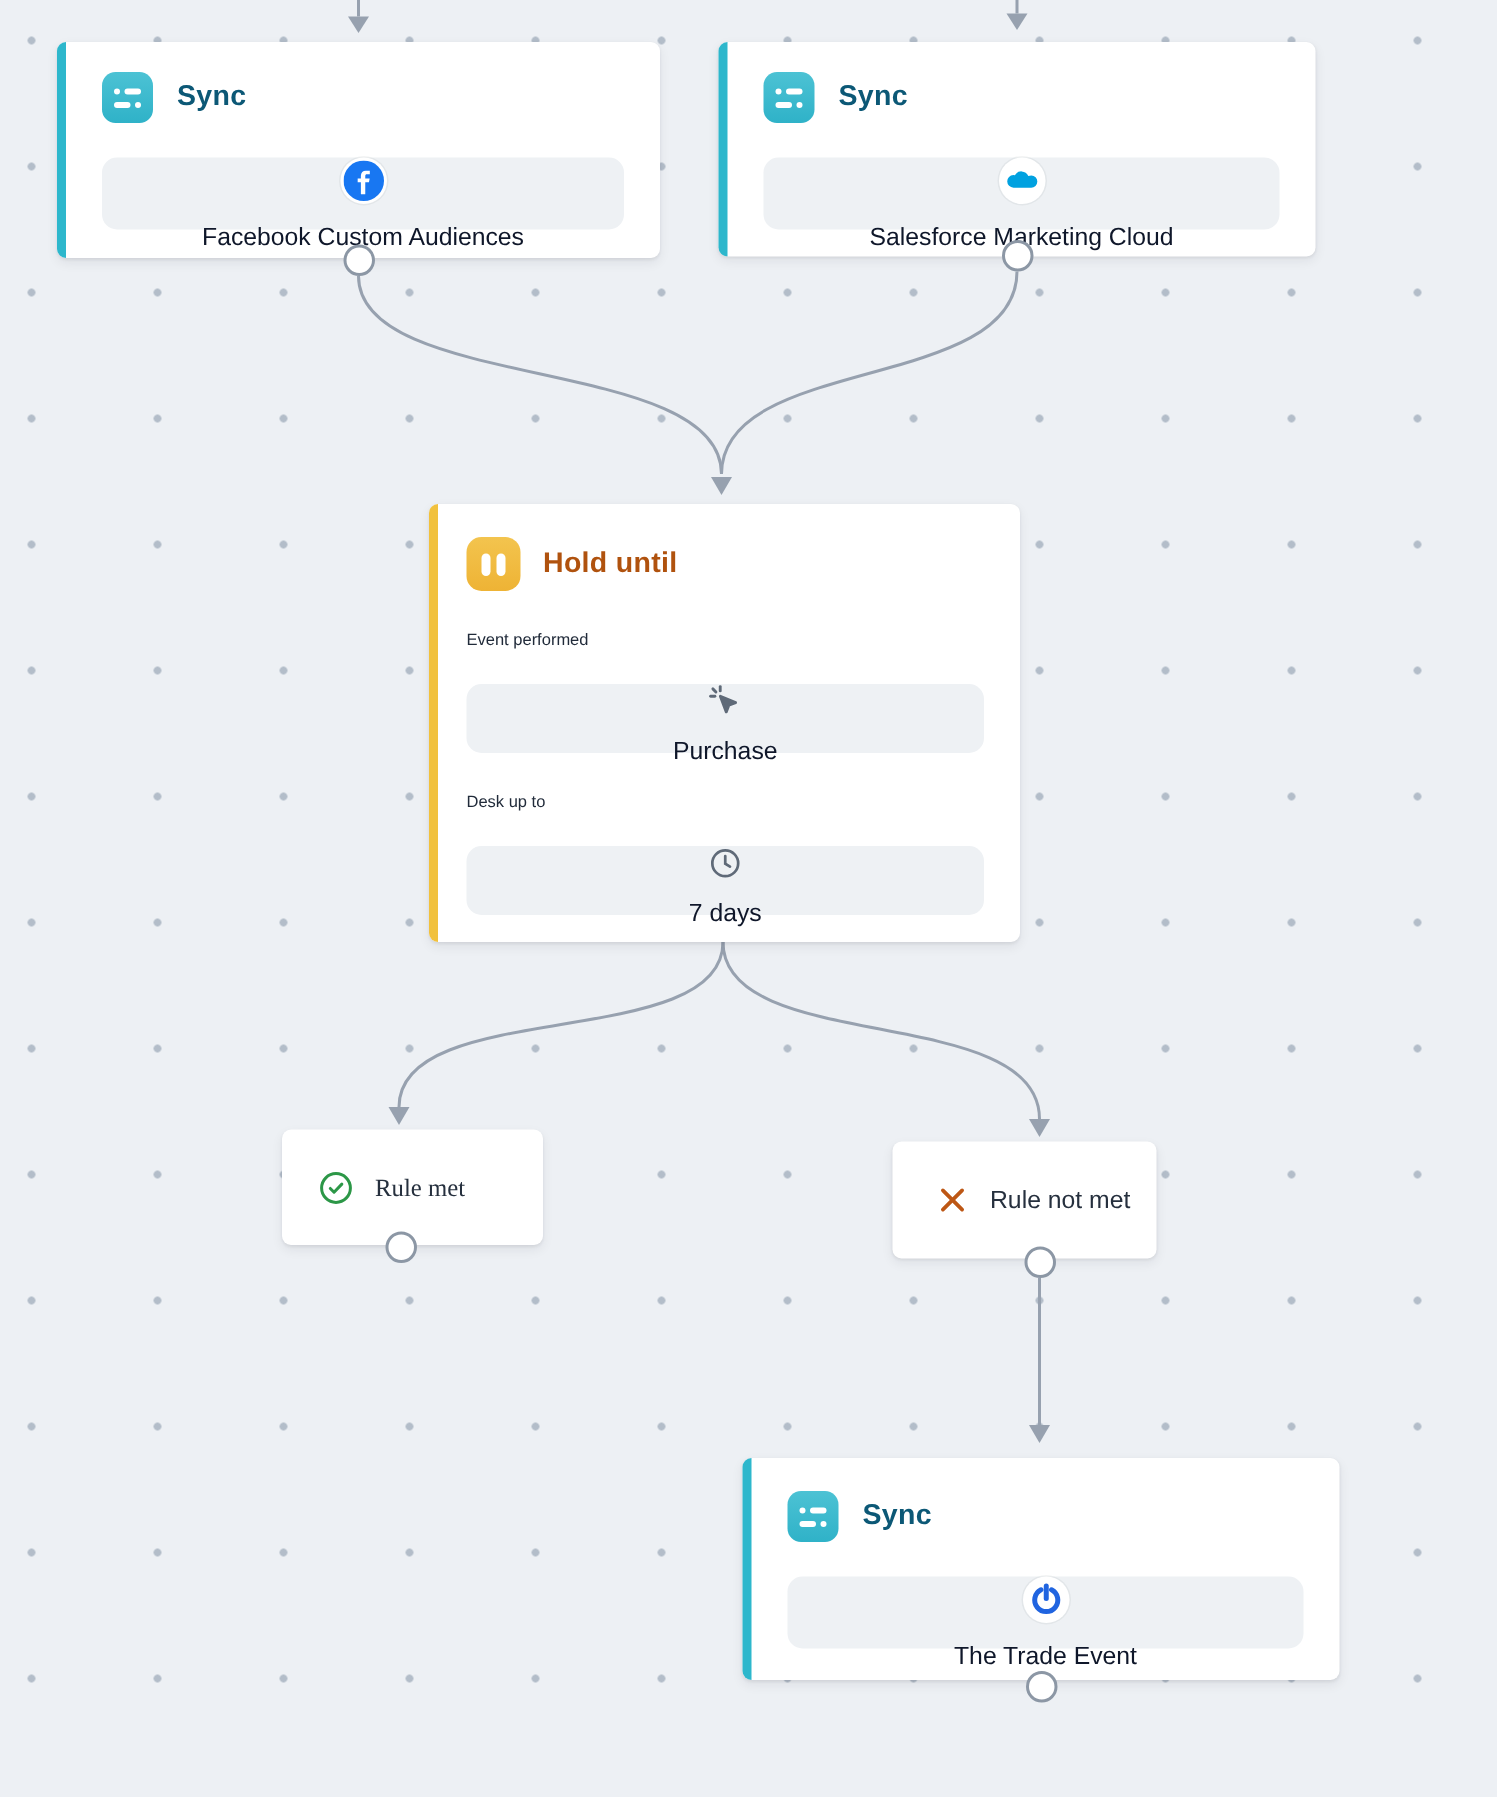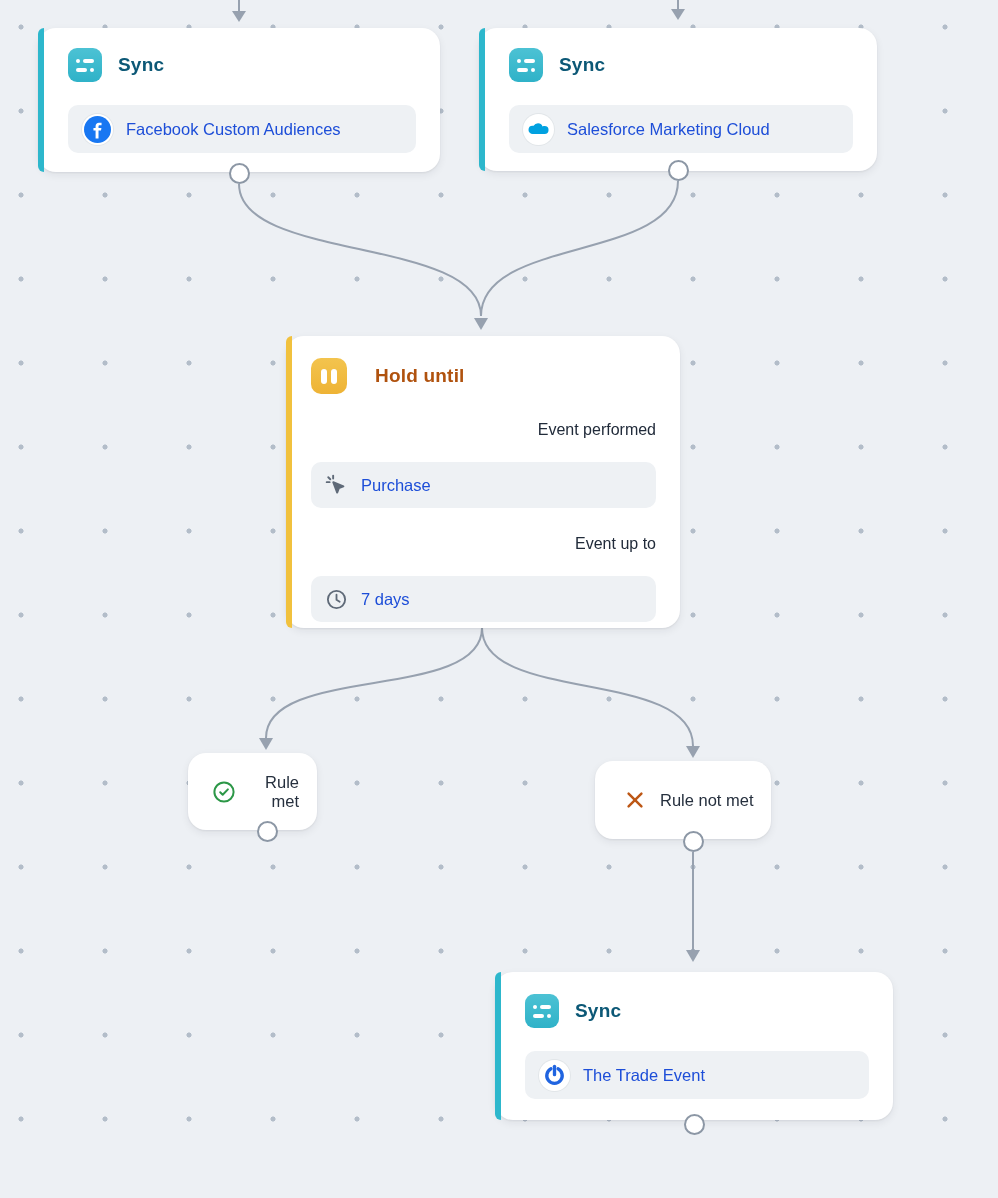--- a/index.html
+++ b/index.html
@@ -9,24 +9,23 @@
     width:998px;height:1198px;
     overflow:hidden;
     background-color:#edf0f4;
     background-image:radial-gradient(circle, #b3bdc9 2.4px, rgba(179,189,201,0) 2.7px);
     background-size:84px 84px;
     background-position:-21px -15px;
   }
   svg.edges{position:absolute;left:0;top:0;z-index:1;}
   .node{
     position:absolute;z-index:2;
-    background:#ffffff;border-radius:18px;
+    background:#ffffff;border-radius:6px;
     box-shadow:0 1px 2px rgba(23,31,44,.07), 0 3px 8px rgba(23,31,44,.07);
     box-sizing:border-box;
-    text-align:right;
   }
   .accent{
     position:absolute;left:0;top:0;bottom:0;width:6px;
     border-radius:10px 0 0 10px;
   }
   .accent.teal{background:#2db7cc;}
   .accent.amber{background:#f1c13d;}
   .node-header{display:flex;align-items:center;gap:16px;}
   .node-title{font-size:19px;font-weight:bold;letter-spacing:.2px;}
   .title-sync{color:#0c5876;}
@@ -42,29 +41,29 @@
   .sync-glyph i{display:block;background:#fff;border-radius:2px;}
   .sync-glyph .dot{width:4px;height:4px;}
   .sync-glyph .dash{width:11px;height:4px;}
   .pause-glyph{display:flex;gap:4.5px;}
   .pause-glyph i{display:block;width:5.5px;height:15px;background:#fff;border-radius:3px;}
   .pill{
     margin-top:23px;height:48px;
     background:#eef1f4;border-radius:10px;
     display:flex;align-items:center;gap:13px;
     padding:0 14px;box-sizing:border-box;
-    font-size:16.5px;color:#1d4ed8;
+    font-size:16.5px;color:#0f172a;flex-direction:column;
   }
   .hold-body .pill{height:46px;}
   .logo-circle{
     width:31px;height:31px;border-radius:50%;background:#fff;
     box-shadow:0 0 0 1px rgba(23,31,44,.05);
     display:flex;align-items:center;justify-content:center;flex:none;
   }
-  .field-label{font-size:16px;color:#212b3a;margin-top:27px;}
+  .field-label{font-size:11px;color:#212b3a;margin-top:27px;}
   .rule-node{display:flex;align-items:center;gap:14px;font-size:16.5px;color:#26303e;}
   .handle{
     position:absolute;z-index:3;width:21px;height:21px;box-sizing:border-box;
     background:#fff;border:2.5px solid #8c97a5;border-radius:50%;
   }
   .icon-inline{display:flex;align-items:center;justify-content:center;flex:none;}
 </style>
 </head>
 <body>
 
@@ -140,54 +139,54 @@
         <svg width="25" height="25" viewBox="0 0 24 24">
           <path fill="#00a1e0" d="M17.8 8.6c-.7 0-1.3.15-1.9.42A4.9 4.9 0 0 0 11.6 6 4.8 4.8 0 0 0 7.3 8.5a3.6 3.6 0 0 0-1-.14A4 4 0 0 0 2.4 12.4a4 4 0 0 0 4 4h11.3a3.9 3.9 0 0 0 .1-7.8z"></path>
         </svg>
       </span>
       <span>Salesforce Marketing Cloud</span>
     </div>
   </div>
 
   <div class="node hold-body" style="left:286px;top:336px;width:394px;height:292px;padding:22px 24px 0 25px;">
     <div class="accent amber"></div>
-    <div class="node-header" style="gap:28px;">
+    <div class="node-header" style="gap:15px;">
       <span class="badge hold">
         <span class="pause-glyph">
             <i></i>
             <i></i>
           </span>
       </span>
       <span class="node-title title-hold">Hold until</span>
     </div>
     <div class="field-label">Event performed</div>
     <div class="pill">
       <span class="icon-inline">
         <svg width="23" height="23" viewBox="0 0 24 24" fill="none" stroke="#5f6a78" stroke-width="2" stroke-linecap="round">
           <path d="M8.5 1.8v3"></path>
           <path d="M1.8 8.5h3"></path>
           <path d="M3.4 3.4l2.1 2.1"></path>
           <path d="M8.6 8.6l4.1 10.8 1.8-4.7 4.7-1.8z" fill="#5f6a78" stroke-linejoin="round"></path>
         </svg>
       </span>
       <span>Purchase</span>
     </div>
-    <div class="field-label">Event up to</div>
+    <div class="field-label">Desk up to</div>
     <div class="pill">
       <span class="icon-inline">
         <svg width="23" height="23" viewBox="0 0 24 24" fill="none" stroke="#5f6a78" stroke-width="1.9" stroke-linecap="round">
           <circle cx="12" cy="12" r="9"></circle>
           <path d="M12 7v5.3l3.3 2"></path>
         </svg>
       </span>
       <span>7 days</span>
     </div>
   </div>
 
-  <div class="node rule-node" style="left:188px;top:753px;width:129px;height:77px;padding:0 18px 0 24px;">
+  <div class="node rule-node" style="left:188px;top:753px;width:174px;height:77px;padding:0 18px 0 24px;font-family:Liberation Serif, serif;">
     <span class="icon-inline">
       <svg width="24" height="24" viewBox="0 0 24 24" fill="none" stroke="#2c9747" stroke-width="2" stroke-linecap="round" stroke-linejoin="round">
         <circle cx="12" cy="12" r="9.6"></circle>
         <path d="M8.2 12.3l2.5 2.5 5.2-5.4"></path>
       </svg>
     </span>
     <span>Rule met</span>
   </div>
 
   <div class="node rule-node" style="left:595px;top:761px;width:176px;height:78px;padding:0 1px 0 29px;">

